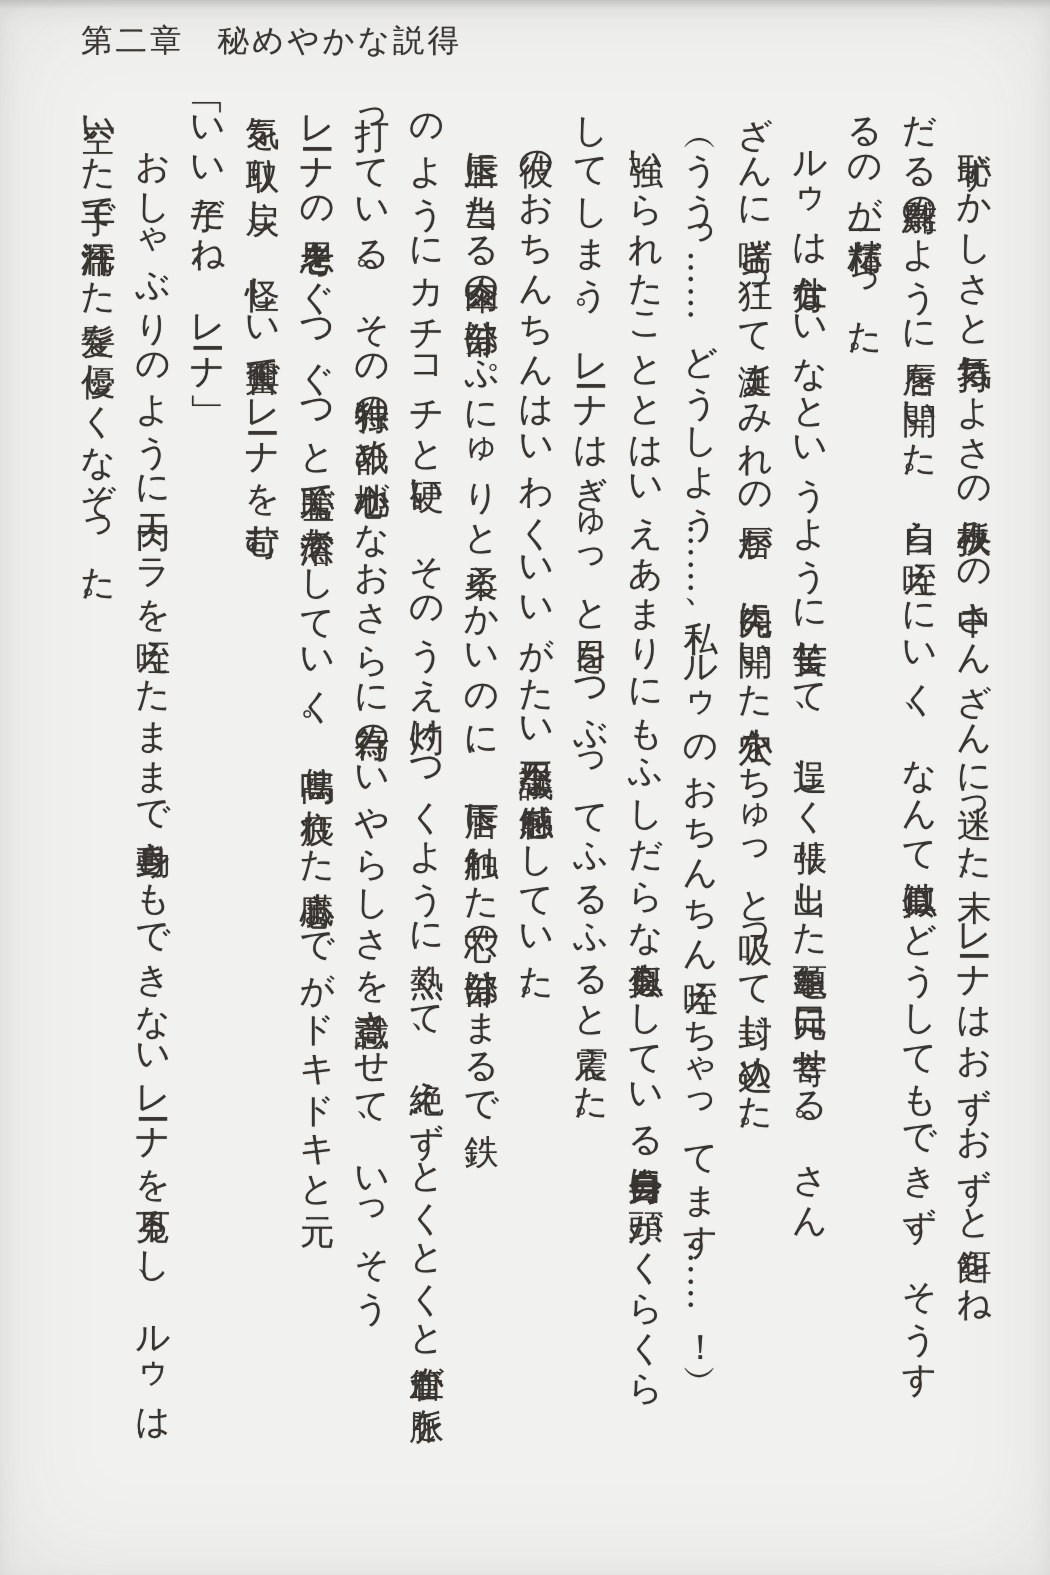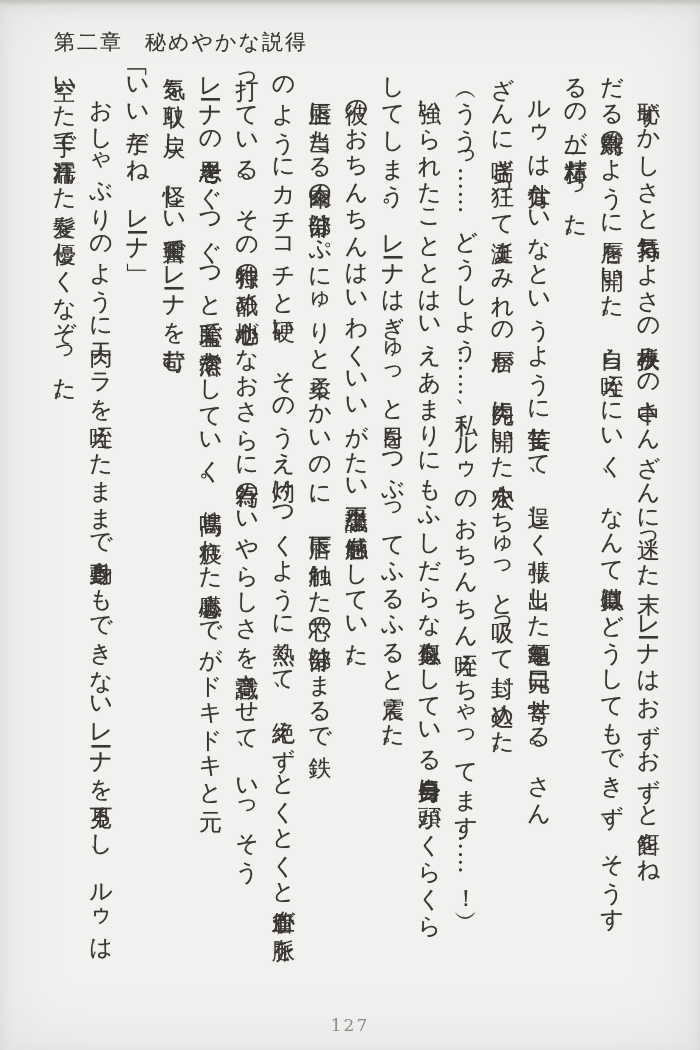--- a/index.html
+++ b/index.html
@@ -22,21 +22,21 @@
   .page::before {
     content: "";
     position: absolute;
     left: 0; top: 0; right: 0;
     height: 6px;
     background: linear-gradient(to bottom, rgba(120,120,115,0.25), rgba(120,120,115,0));
     pointer-events: none;
   }
   .running-head {
     position: absolute;
-    top: 28px;
+    top: 13px;
     left: 54px;
     font-size: 21px;
     letter-spacing: 2px;
     color: #3a3733;
     white-space: nowrap;
     text-shadow: 0 0 0.6px rgba(60,60,60,0.45);
   }
   .running-head .chapter-no {
     margin-right: 22px;
   }
@@ -90,15 +90,14 @@
     <div class="tcol">　上唇に当たる肉傘の部分はぷにゅりと柔らかいのに、下唇に触れた芯の部分はまるで鉄</div>
     <div class="tcol">のようにカチコチと硬い。そのうえ灼けつくように熱くて、絶えずとくとくと血管が脈を</div>
     <div class="tcol">打っている。その独特の舐め心地がなおさらに行為のいやらしさを意識させて、いっそう</div>
     <div class="tcol">レーナの思考をぐつぐつと羞恥で煮溶かしていく。高鳴り疲れた心臓までがドキドキと元</div>
     <div class="tcol">気を取り戻し、怪しい興奮でレーナを苛む。</div>
     <div class="tcol">「いい子だね、レーナ」</div>
     <div class="tcol">　おしゃぶりのように肉エラを咥えたままで身動きもできないレーナを見下ろし、ルゥは</div>
     <div class="tcol">空いた手で汗濡れた髪を優しくなぞった。</div>
   </div>
 
-  <div class="page-number">127</div>
 
 </div>
 
 </body></html>

